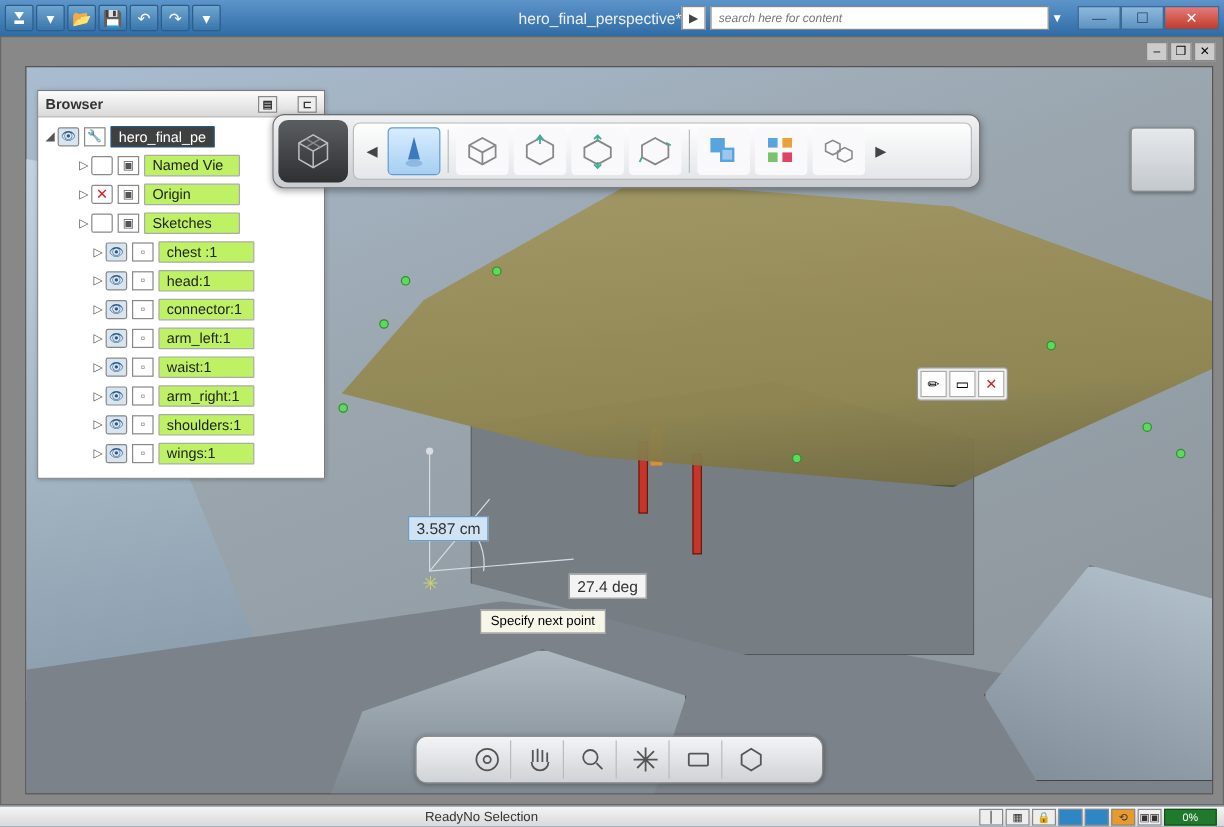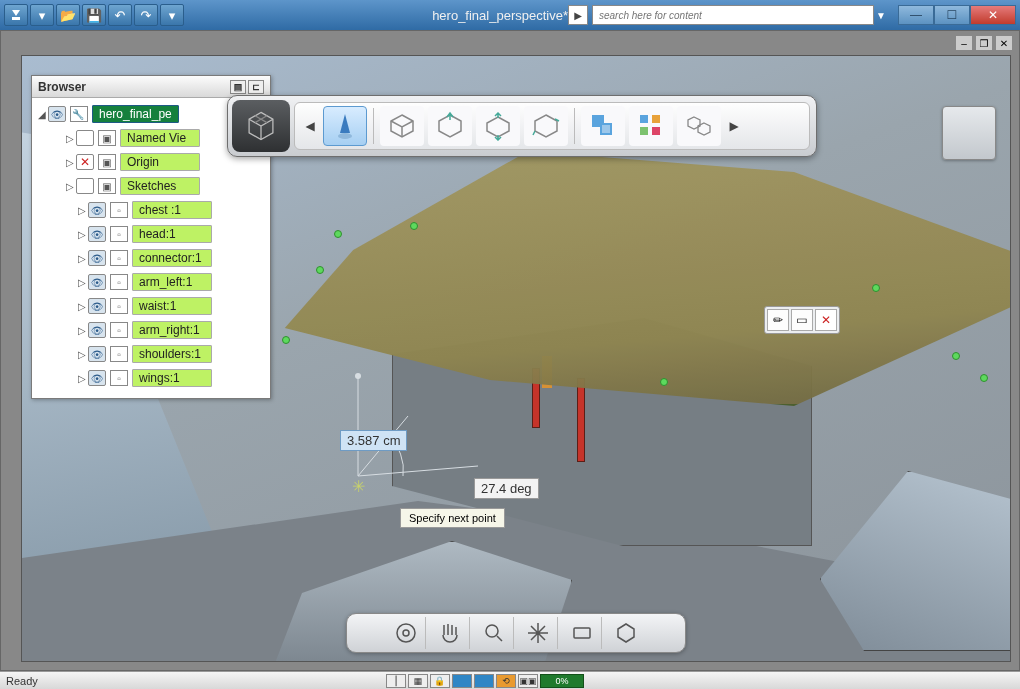--- a/index.html
+++ b/index.html
@@ -164,40 +164,40 @@
   
   .browser {
     position:absolute; left:30px; top:44px; width:240px;
     background:#f4f4f4; border:1px solid #7a7a7a;
     box-shadow:1px 1px 4px rgba(0,0,0,.3);
     z-index:5;
   }
   .browser-hdr {
     height:22px; background:linear-gradient(#fcfcfc,#d9d9d9);
     border-bottom:1px solid #aaa; display:flex; align-items:center;
-    padding:0 6px; font-weight:bold; font-size:12px; color:#333;
+    padding:0 6px; font-weight:bold; font-size:12px; color:#333;gap:15px;
   }
   .browser-hdr .spacer{flex:1;}
   .hdr-icon{width:16px;height:14px;border:1px solid #888;background:#eee;margin-left:2px;font-size:9px;display:flex;align-items:center;justify-content:center;}
   .tree { padding:4px 0 8px 0; background:#fff;}
   .tree-row {
     display:flex; align-items:center; height:24px; padding-left:6px;
     font-size:12px; color:#222;
   }
   .tw { width:10px; color:#555; font-size:10px; }
   .eye { width:18px;height:16px;border:1px solid #888;background:#d8e4ee;border-radius:2px;
     display:flex;align-items:center;justify-content:center;font-size:10px;color:#2a5a8a;}
   .eye.blank{background:#fff;color:transparent;}
   .eye.cross{background:#fff;position:relative;}
   .eye.cross::after{content:"✕";color:#c22;font-size:12px;position:absolute;}
   .icon-box { width:18px;height:16px;border:1px solid #888;background:#fff;margin-left:4px;
     display:flex;align-items:center;justify-content:center;font-size:10px;color:#555;}
   .lbl-wrap{ background:#bef264;border:1px solid #aaa;padding:0 6px;margin-left:4px;height:18px;
     display:flex;align-items:center; min-width:80px; border-radius:1px;}
-  .row-root .lbl-wrap{ background:#15803d;color:#fff;border-color:#1e5a86;}
+  .row-root .lbl-wrap{ background:#404040;color:#fff;border-color:#1e5a86;}
   .indent1{padding-left:34px;}
   .indent2{padding-left:46px;}
   
   .ribbon {
     position:absolute; left:226px; top:64px;
     width:590px; height:62px;
     background: linear-gradient(#f0f1f3,#c9ccd0);
     border:1px solid #6e6e6e; border-radius:10px;
     box-shadow:0 2px 6px rgba(0,0,0,.35);
     display:flex; align-items:center; padding:4px 6px 4px 4px; gap:4px;
@@ -240,21 +240,21 @@
   .nav-btn:last-child{border-right:none;}
   .nav-btn svg{width:24px;height:24px;}
   
   .statusbar {
     position:absolute; left:0; right:0; bottom:0; height:18px;
     background:linear-gradient(#f5f5f5,#d8d8d8);
     border-top:1px solid #999;
     display:flex; align-items:center; font-size:11px; color:#333;
     padding:0 6px;
   }
-  .status-left{width:380px;}
+  .status-left{width:380px;text-align:right;}
   .status-mid{flex:1;}
   .status-icons{display:flex;gap:2px;align-items:center;}
   .st-icon{width:20px;height:14px;border:1px solid #888;background:#eee;font-size:9px;
     display:flex;align-items:center;justify-content:center;}
   .st-icon.blue{background:#2f86c5;}
   .st-icon.orange{background:#e99a2f;}
   .progress{width:44px;height:14px;background:#1f7a2d;border:1px solid #135019;color:#fff;
     font-size:9px;display:flex;align-items:center;justify-content:center;}
 </style>
 </head>
@@ -543,20 +543,21 @@
             <path d="M20 12l6 3v6l-6 3-6-3v-6z"></path>
           </svg>
       </div>
       <div class="rib-caret">▶</div>
     </div>
   </div>
 </div>
 
 <div class="statusbar">
   <div class="status-left">Ready</div>
+  <div class="status-mid">No Selection</div>
   <div class="status-icons">
     <div class="st-icon">⎮</div>
     <div class="st-icon">▦</div>
     <div class="st-icon">🔒</div>
     <div class="st-icon blue"></div>
     <div class="st-icon blue"></div>
     <div class="st-icon orange">⟲</div>
     <div class="st-icon">▣▣</div>
     <div class="progress">0%</div>
   </div>

